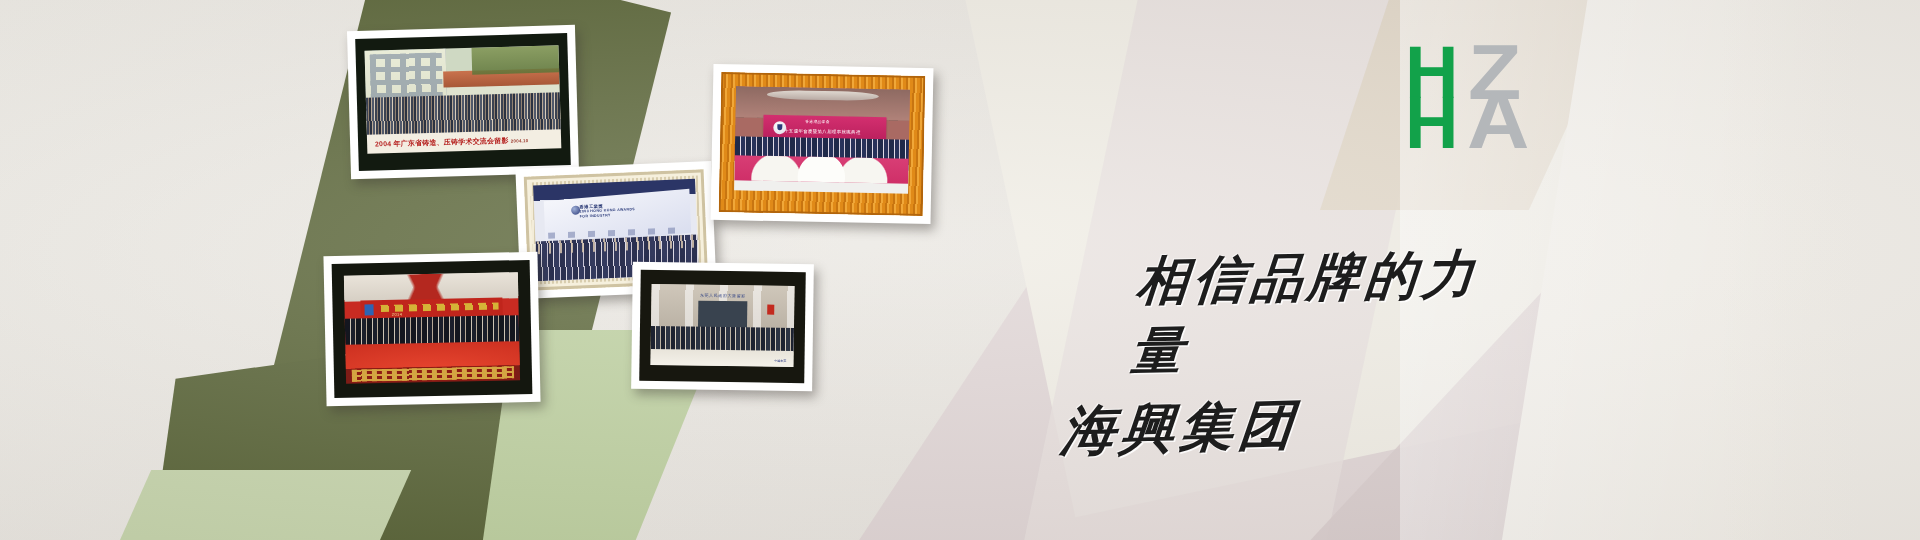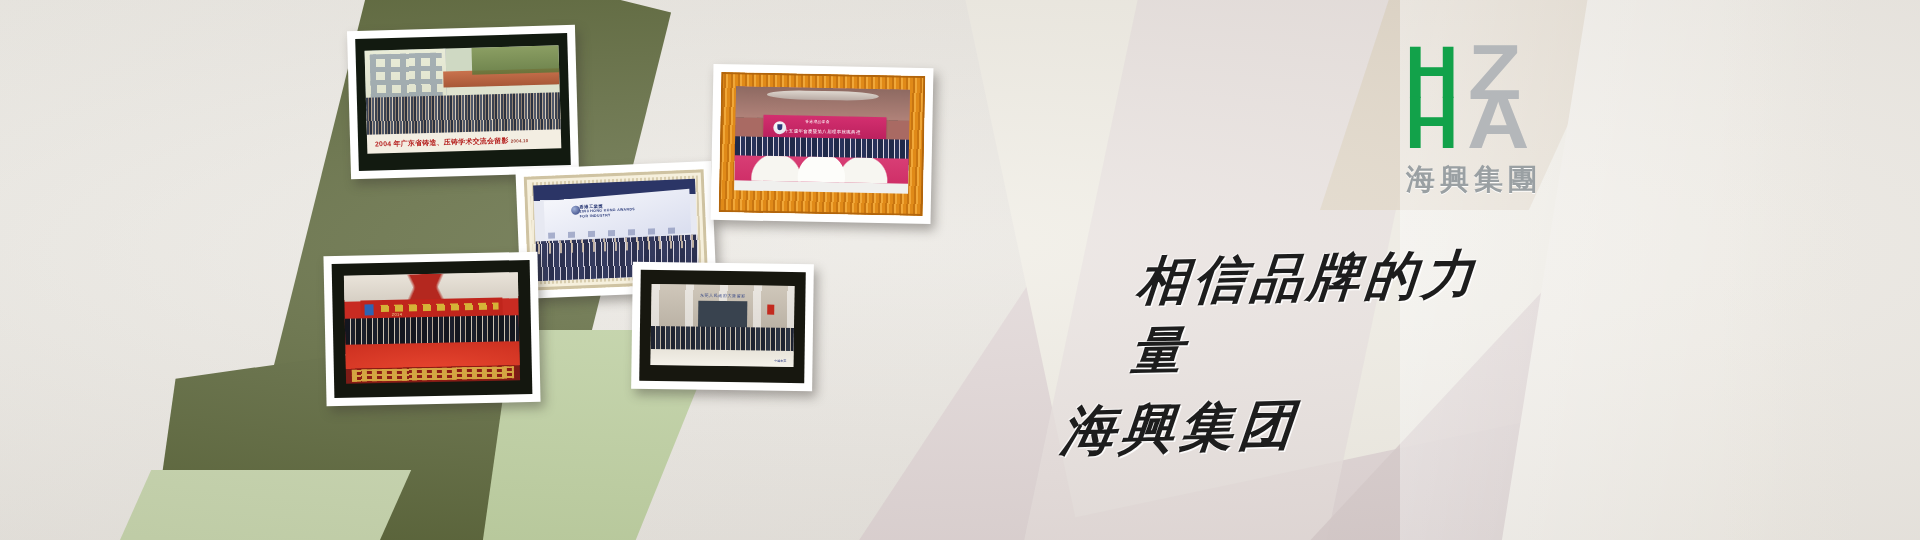--- a/index.html
+++ b/index.html
@@ -569,21 +569,20 @@
     </div>
   </div>
 
   <div id="logo">
     <div class="mark">
       <span class="letter letter-h1">H</span>
       <span class="letter letter-h2">H</span>
       <span class="letter letter-z">Z</span>
       <span class="letter letter-a">A</span>
     </div>
-    <div class="cn">海興集團</div>
   </div>
 
   <div id="slogan">
     <div class="line l1">相信品牌的力量</div>
     <div class="line l2">海興集团</div>
   </div>
 
 </div>
 
 </body></html>

